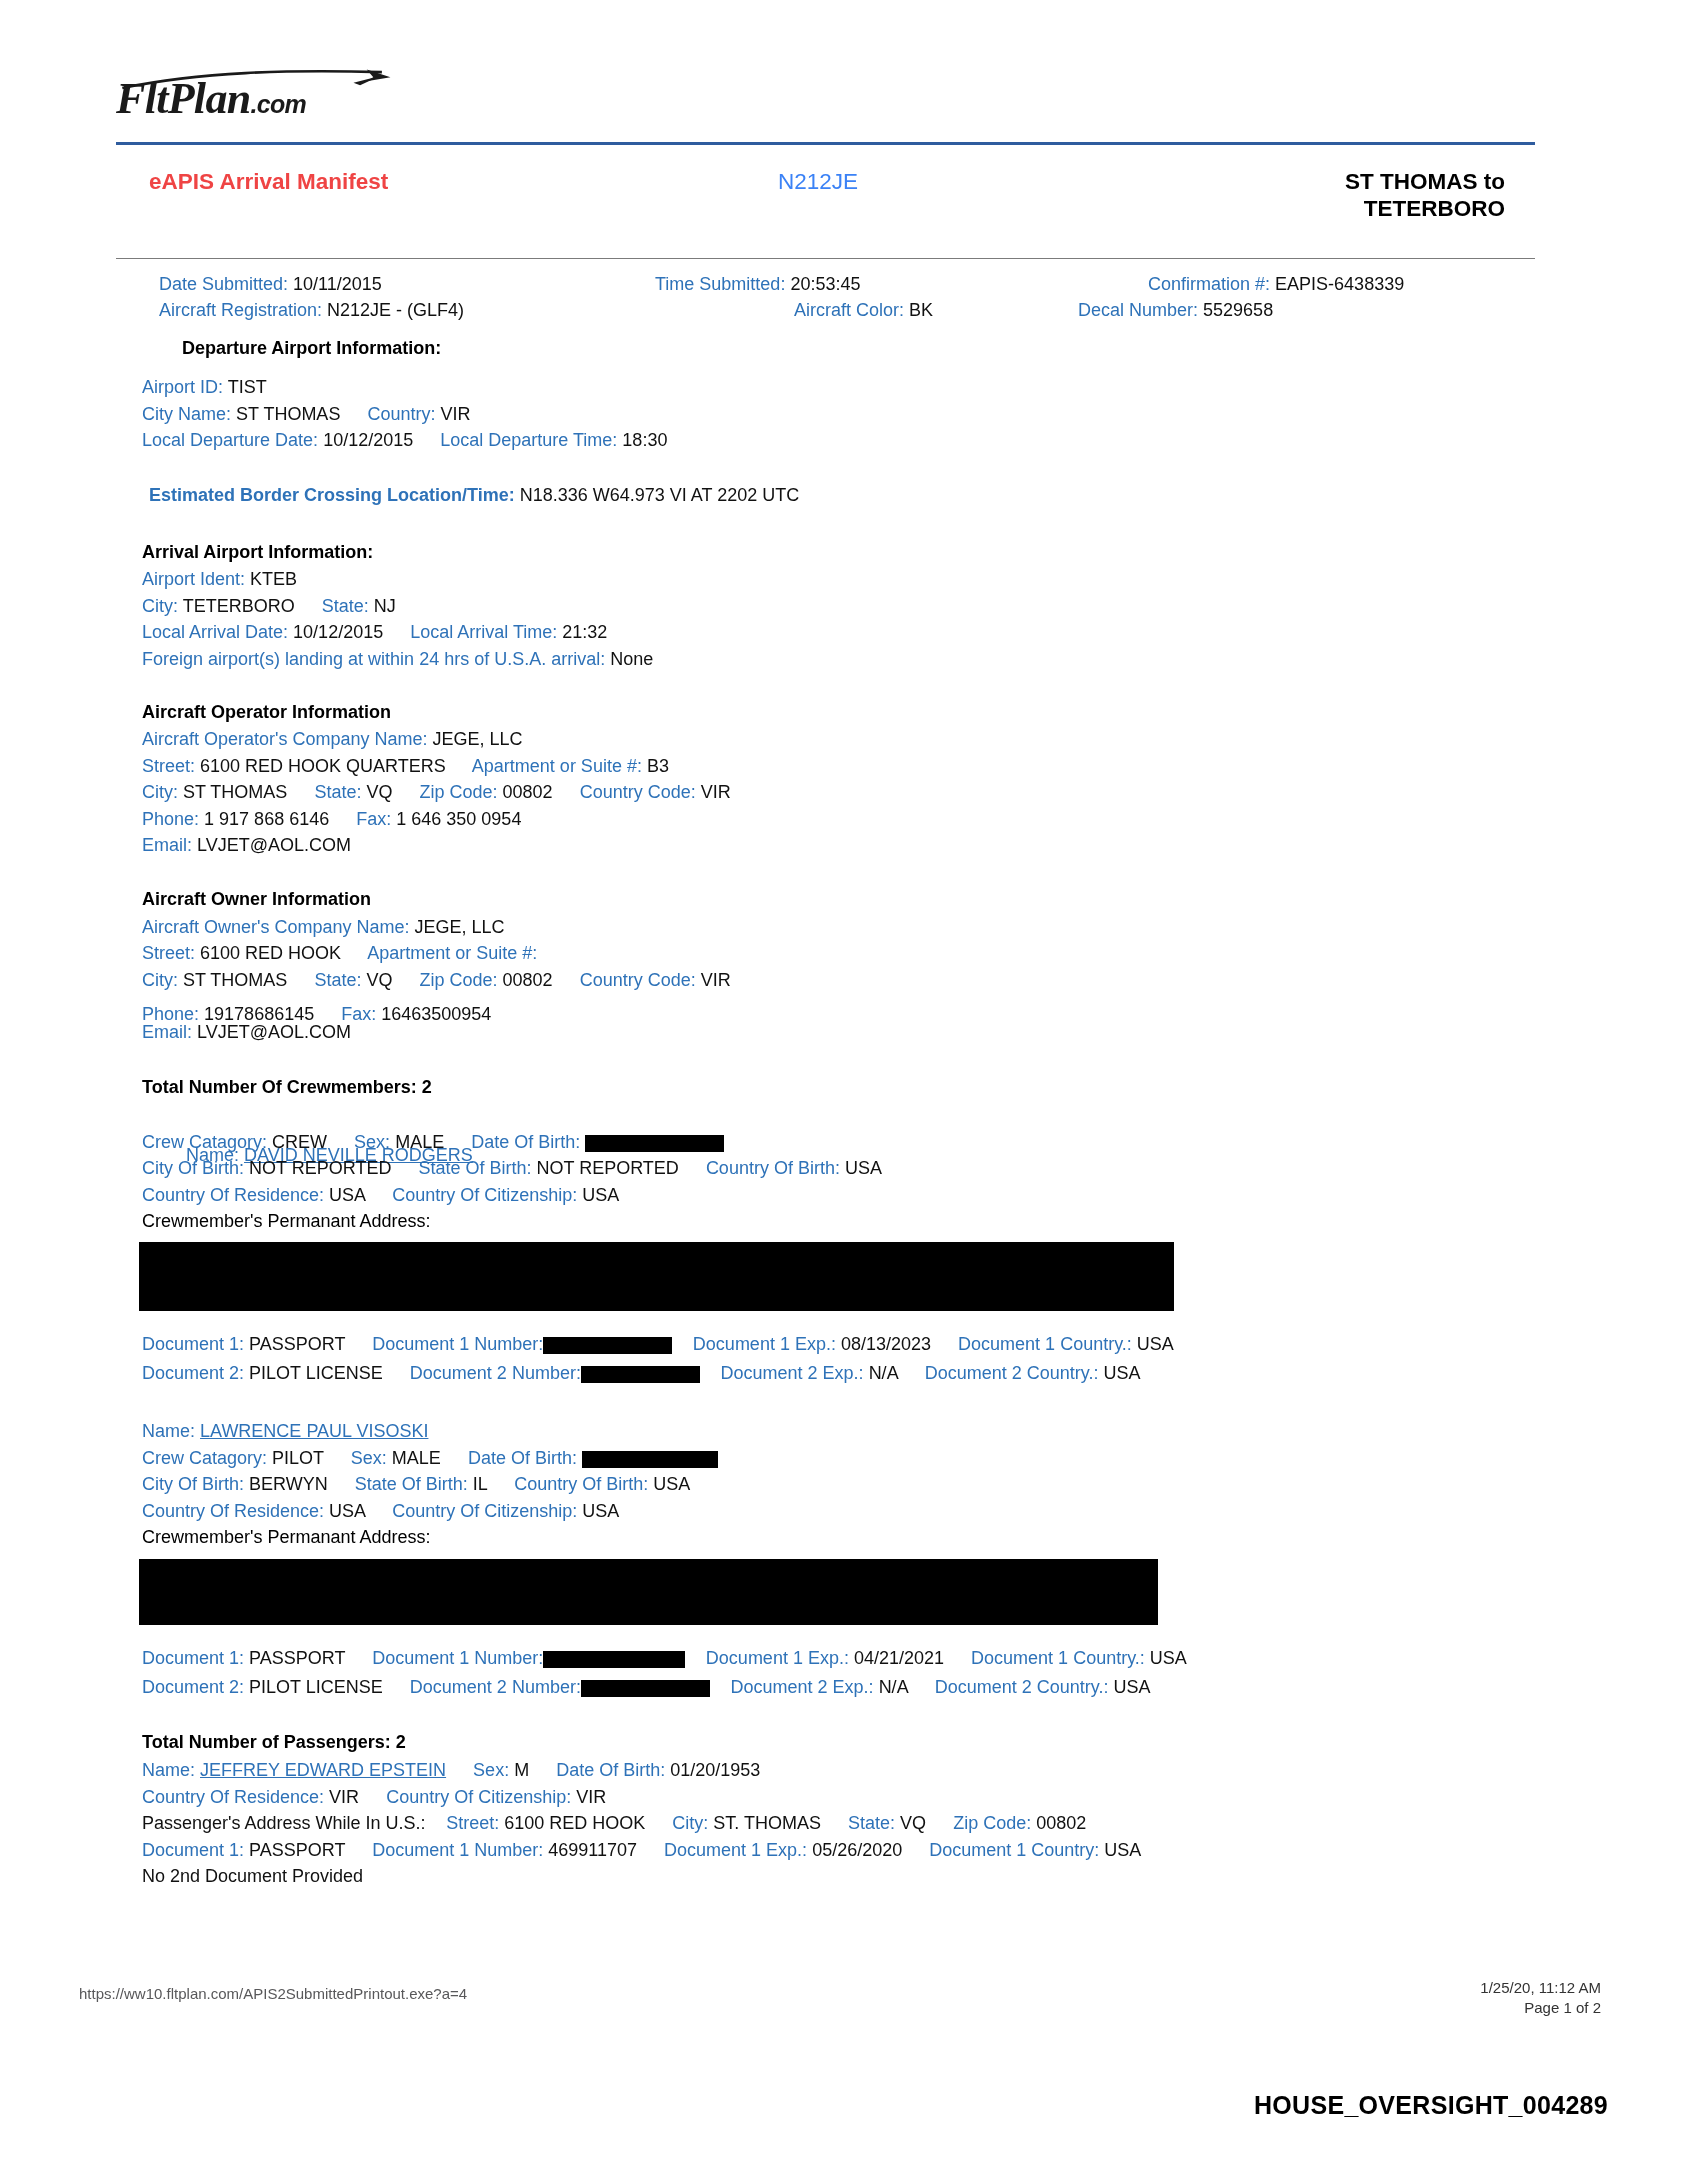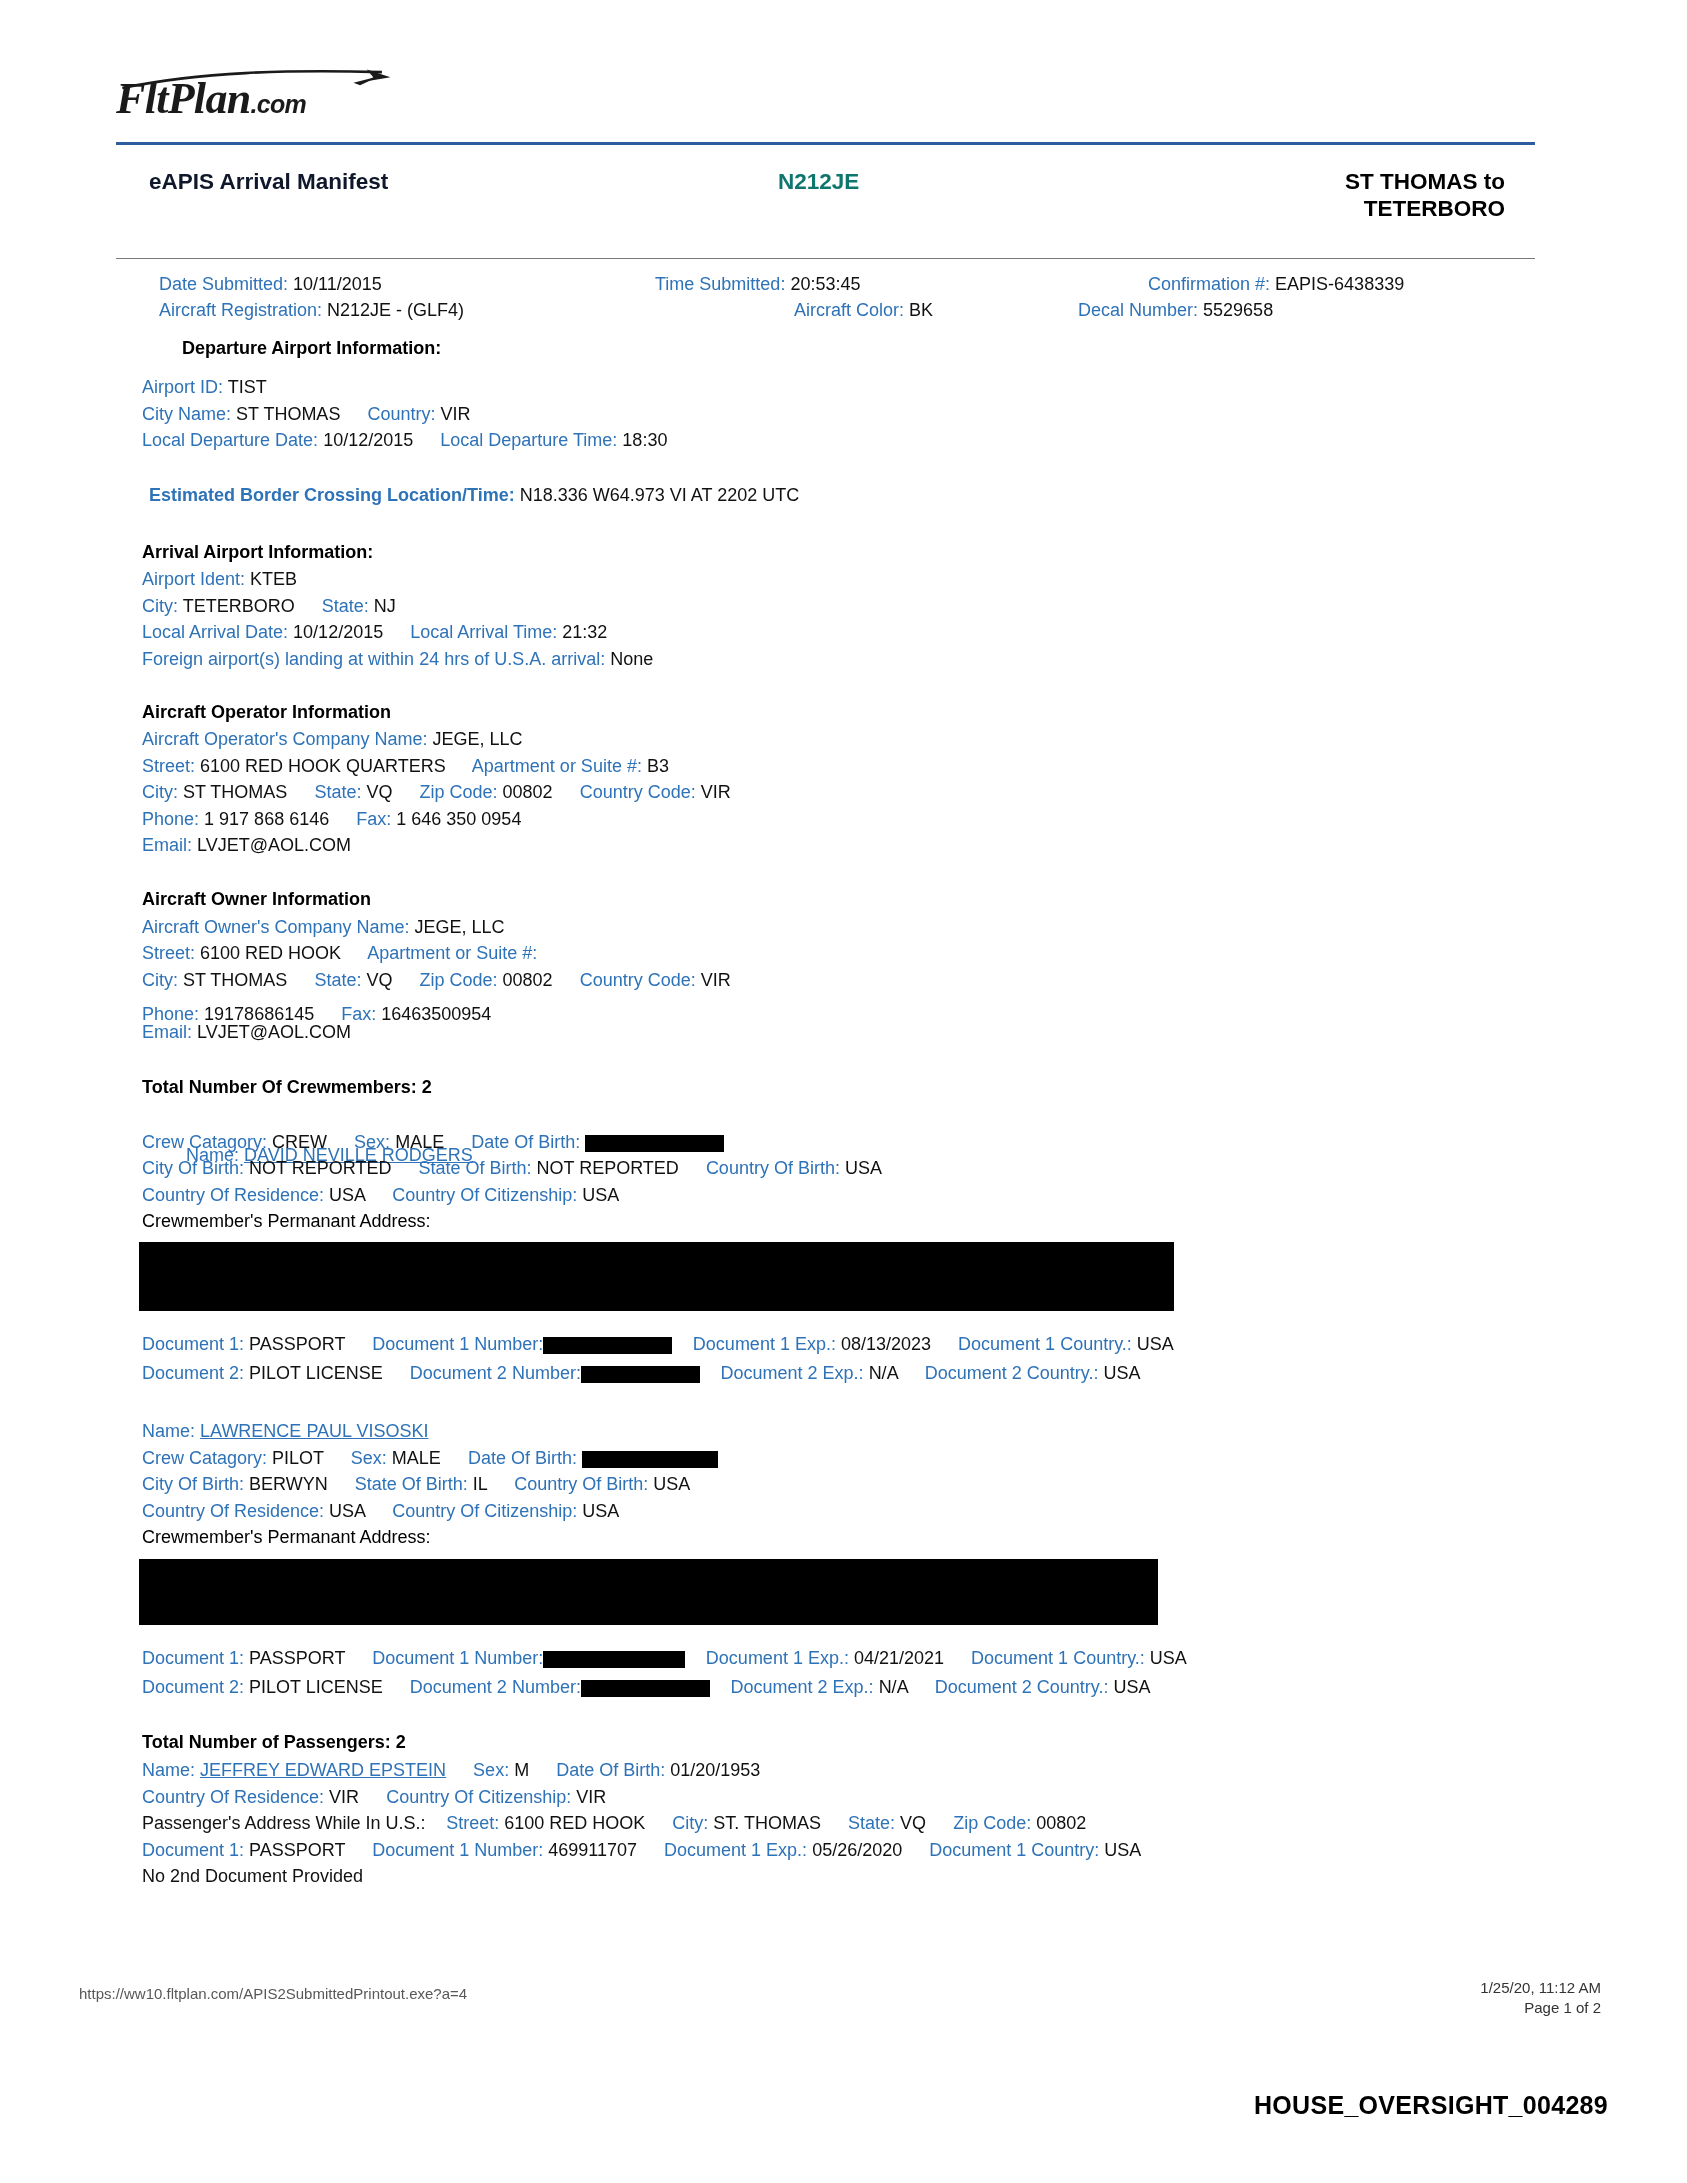--- a/index.html
+++ b/index.html
@@ -77,29 +77,29 @@
     top: 169px;
     width: 1419px;
     height: 73px;
   }
   .title-left {
     position: absolute;
     left: 33px;
     top: 0px;
     font-size: 22.5px;
     font-weight: bold;
-    color: #0f172a;
+    color: #ef4444;
   }
   .title-mid {
     position: absolute;
     left: 662px;
     top: 0px;
     font-size: 22.5px;
-    font-weight: bold;
-    color: #0f766e;
+    font-weight: normal;
+    color: #3b82f6;
   }
   .title-right {
     position: absolute;
     right: 30px;
     top: 0px;
     width: 463px;
     text-align: right;
     font-size: 22.5px;
     font-weight: bold;
     color: #000;

